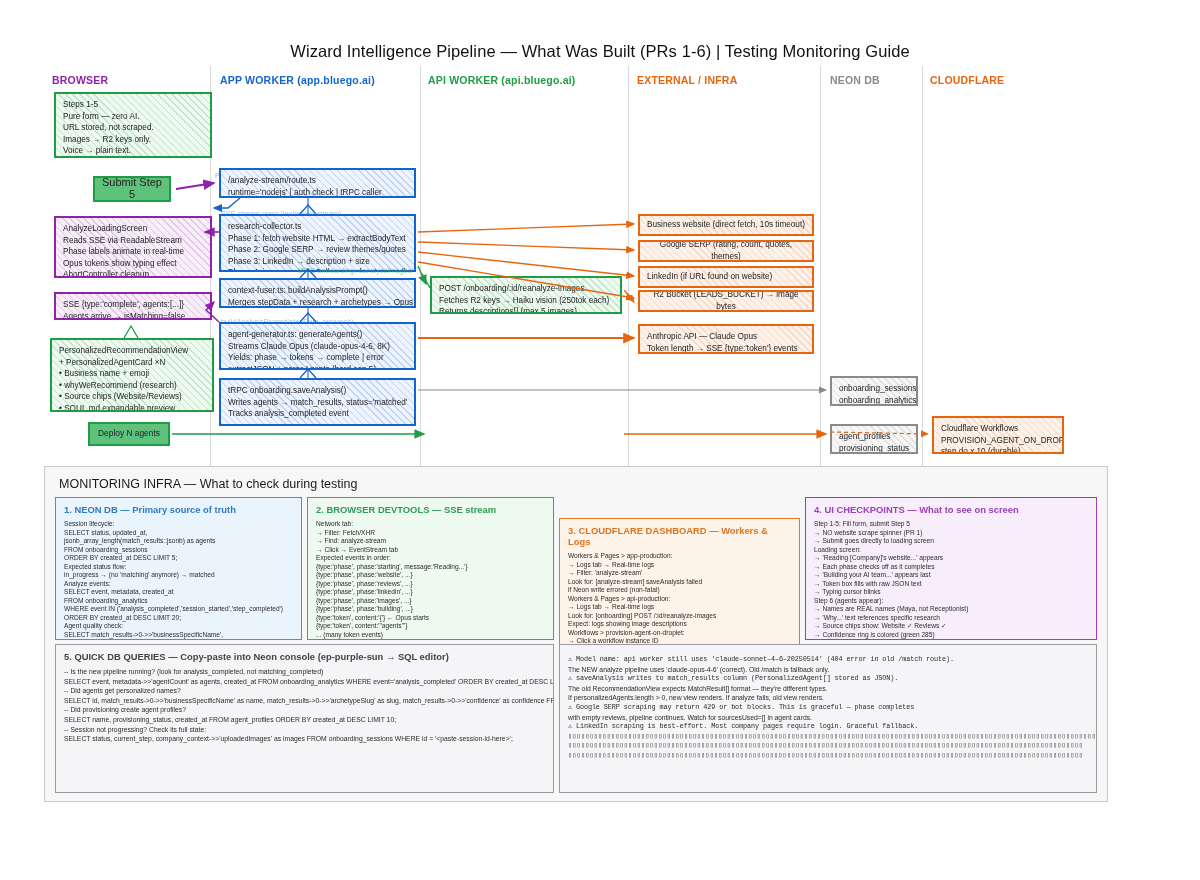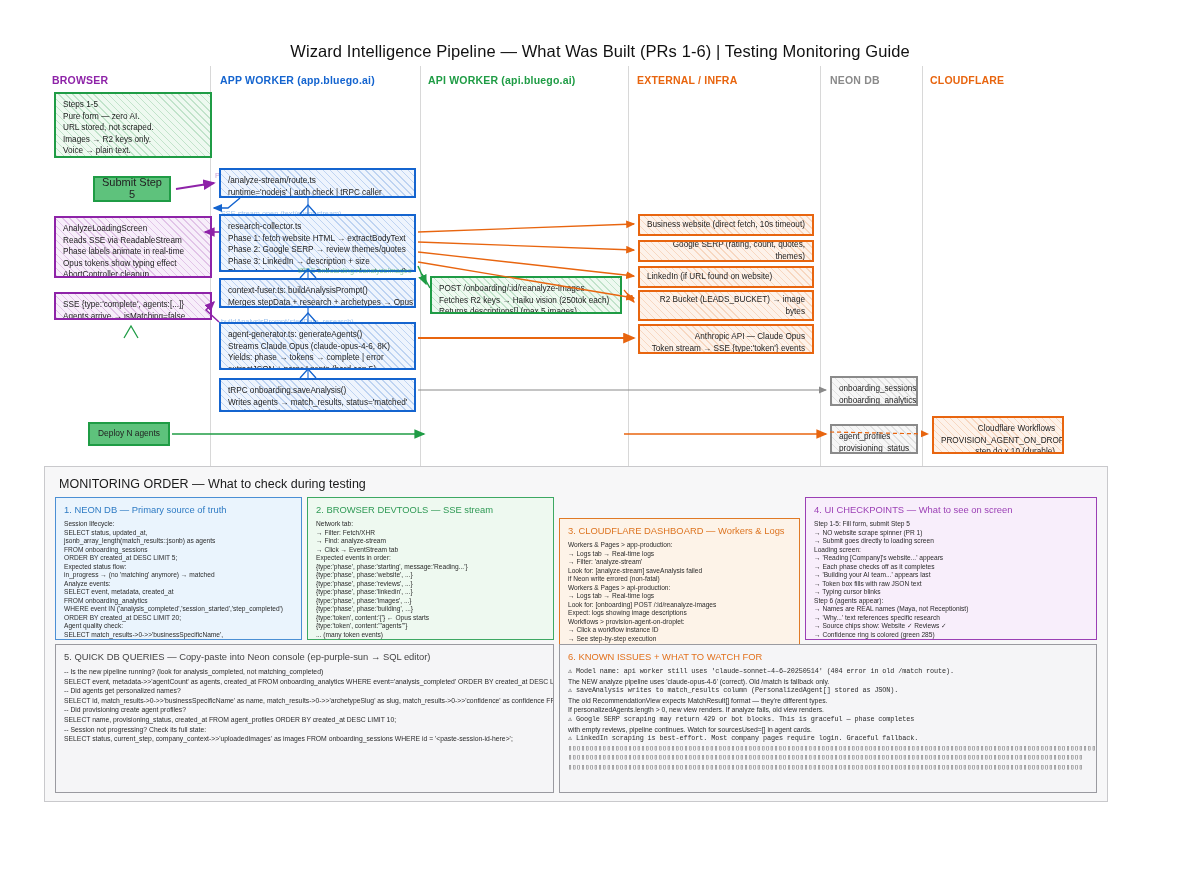--- a/index.html
+++ b/index.html
@@ -37,21 +37,20 @@
     background-color:#f7eefa;
     background-image:repeating-linear-gradient(45deg,rgba(140,30,160,.20) 0 1px,rgba(0,0,0,0) 1px 5px);
   }
   .hatch-blue{
     background-color:#eef4fd;
     background-image:repeating-linear-gradient(45deg,rgba(20,95,200,.22) 0 1px,rgba(0,0,0,0) 1px 5px);
   }
   .hatch-orange{
     background-color:#fdf2ea;
     background-image:repeating-linear-gradient(45deg,rgba(225,110,30,.20) 0 1px,rgba(0,0,0,0) 1px 5px);
-    text-align:right;
   }
   .hatch-grey{
     background-color:#f6f6f6;
     background-image:repeating-linear-gradient(45deg,rgba(120,120,120,.17) 0 1px,rgba(0,0,0,0) 1px 5px);
   }
   .b-green{border-color:#1f9c45;}
   .b-purple{border-color:#8e23a8;}
   .b-blue{border-color:#1464cf;}
   .b-orange{border-color:#e8650f;}
   .b-grey{border-color:#8a8a8a;}
@@ -66,21 +65,21 @@
   
   .guide{
     position:absolute;left:44px;top:466px;width:1064px;height:336px;
     background:#f7f7f8;border:1px solid #c9c9cc;box-sizing:border-box;
   }
   .guide-title{position:absolute;left:14px;top:10px;font-size:12.5px;color:#1a1a1a;}
   .panel{
     position:absolute;box-sizing:border-box;border-width:1.4px;border-style:solid;
     padding:6px 8px;overflow:hidden;
   }
-  .panel h4{margin:0 0 5px 0;font-size:9.4px;font-weight:normal;}
+  .panel h4{margin:0 0 5px 0;font-size:9.4px;font-weight:bold;}
   .panel .ln{font-size:6.6px;line-height:8.5px;white-space:nowrap;color:#2b2b2b;}
   .p1{background:#eaf4fd;border-color:#4b8fd4;} .p1 h4{color:#2e7bc4;}
   .p2{background:#eef9f0;border-color:#3da863;} .p2 h4{color:#2f9a55;}
   .p3{background:#fdf3e8;border-color:#e07a26;margin-top:21px;} .p3 h4{color:#dd7420;}
   .p4{background:#f8eefb;border-color:#9b3fb5;} .p4 h4{color:#9b3fb5;}
   .p5{background:#f5f5f7;border-color:#9a9aa0;} .p5 h4{color:#444;}
   .p6{background:#f5f5f7;border-color:#9a9aa0;} .p6 h4{color:#e2711d;}
   .p5 .ln,.p6 .ln{font-size:6.8px;line-height:9.6px;}
   .mono{font-family:"Liberation Mono", monospace;font-size:7.6px;letter-spacing:-.1px;}
   .tofu{font-family:"Liberation Mono", monospace;font-size:7.6px;color:#7a7f88;letter-spacing:.2px;}
@@ -124,20 +123,29 @@
     <div class="ln">Phase labels animate in real-time</div>
     <div class="ln">Opus tokens show typing effect</div>
     <div class="ln">AbortController cleanup</div>
   </div>
 
   <div class="node hatch-purple b-purple" style="left:54px;top:292px;width:158px;height:28px;">
     <div class="ln">SSE {type:'complete', agents:[...]}</div>
     <div class="ln">Agents arrive → isMatching=false</div>
   </div>
 
+  <div class="node hatch-green b-green" style="left:50px;top:338px;width:164px;height:74px;">
+    <div class="ln">PersonalizedRecommendationView</div>
+    <div class="ln">+ PersonalizedAgentCard ×N</div>
+    <div class="ln">• Business name + emoji</div>
+    <div class="ln">• whyWeRecommend (research)</div>
+    <div class="ln">• Source chips (Website/Reviews)</div>
+    <div class="ln">• SOUL.md expandable preview</div>
+
+  </div>
 
   <div class="node solid-green b-green center" style="left:88px;top:422px;width:82px;height:24px;font-size:8.4px;">
     <span>Deploy N agents</span>
   </div>
 
   <div class="edge-label el-purple" style="left:215px;top:171px;">POST (with all payload)</div>
   <div class="node hatch-blue b-blue" style="left:219px;top:168px;width:197px;height:30px;">
     <div class="ln">/analyze-stream/route.ts</div>
     <div class="ln">runtime='nodejs' | auth check | tRPC caller</div>
   </div>
@@ -158,21 +166,21 @@
   </div>
 
   <div class="edge-label el-blue" style="left:221px;top:317px;">buildAnalysisPrompt(stepData, research)</div>
   <div class="node hatch-blue b-blue" style="left:219px;top:322px;width:197px;height:48px;">
     <div class="ln">agent-generator.ts: generateAgents()</div>
     <div class="ln">Streams Claude Opus (claude-opus-4-6, 8K)</div>
     <div class="ln">Yields: phase → tokens → complete | error</div>
     <div class="ln">extractJSON + parseAgents (hard cap 5)</div>
   </div>
 
-  <div class="node hatch-blue b-blue" style="left:219px;top:378px;width:197px;height:34px;">
+  <div class="node hatch-blue b-blue" style="left:219px;top:378px;width:197px;height:48px;">
     <div class="ln">tRPC onboarding.saveAnalysis()</div>
     <div class="ln">Writes agents → match_results, status='matched'</div>
     <div class="ln">Tracks analysis_completed event</div>
   </div>
 
   <div class="node hatch-green b-green" style="left:430px;top:276px;width:192px;height:38px;">
     <div class="ln">POST /onboarding/:id/reanalyze-images</div>
     <div class="ln">Fetches R2 keys → Haiku vision (250tok each)</div>
     <div class="ln">Returns descriptions[] (max 5 images)</div>
   </div>
@@ -180,26 +188,26 @@
 
   <div class="node hatch-orange b-orange center" style="left:638px;top:214px;width:176px;height:22px;justify-content:flex-start;">
     <span>Business website (direct fetch, 10s timeout)</span>
   </div>
   <div class="node hatch-orange b-orange center" style="left:638px;top:240px;width:176px;height:22px;justify-content:flex-start;">
     <span>Google SERP (rating, count, quotes, themes)</span>
   </div>
   <div class="node hatch-orange b-orange center" style="left:638px;top:266px;width:176px;height:22px;justify-content:flex-start;">
     <span>LinkedIn (if URL found on website)</span>
   </div>
-  <div class="node hatch-orange b-orange center" style="left:638px;top:290px;width:176px;height:31px;justify-content:flex-start;">
+  <div class="node hatch-orange b-orange center" style="left:638px;top:290px;width:176px;height:22px;justify-content:flex-start;">
     <span>R2 Bucket (LEADS_BUCKET) → image bytes</span>
   </div>
   <div class="node hatch-orange b-orange" style="left:638px;top:324px;width:176px;height:30px;">
     <div class="ln">Anthropic API — Claude Opus</div>
-    <div class="ln">Token stream → SSE {type:'token'} events</div>
+    <div class="ln">Token length → SSE {type:'token'} events</div>
   </div>
 
   <div class="node hatch-grey b-grey" style="left:830px;top:376px;width:88px;height:30px;">
     <div class="ln">onboarding_sessions</div>
     <div class="ln">onboarding_analytics</div>
   </div>
   <div class="node hatch-grey b-grey" style="left:830px;top:424px;width:88px;height:30px;">
     <div class="ln">agent_profiles</div>
     <div class="ln">provisioning_status</div>
   </div>
@@ -263,21 +271,21 @@
     <path d="M418,338 L634,338" stroke="#e8650f" stroke-width="1.8" fill="none" marker-end="url(#ao)"></path>
 
     <path d="M418,390 L826,390" stroke="#8a8a8a" stroke-width="1.2" fill="none" marker-end="url(#agy)"></path>
 
     <path d="M624,434 L826,434" stroke="#e8650f" stroke-width="1.6" fill="none" marker-end="url(#ao)"></path>
 
     <path d="M830,432 L928,434" stroke="#e8650f" stroke-width="1.2" fill="none" stroke-dasharray="4 3" marker-end="url(#ao)"></path>
   </svg>
 
   <div class="guide">
-    <div class="guide-title">MONITORING ORDER — What to check during testing</div>
+    <div class="guide-title">MONITORING INFRA — What to check during testing</div>
 
     <div class="panel p1" style="left:10px;top:30px;width:247px;height:143px;">
       <h4>1. NEON DB — Primary source of truth</h4>
       <div class="ln">Session lifecycle:</div>
       <div class="ln">SELECT status, updated_at,</div>
       <div class="ln"> jsonb_array_length(match_results::jsonb) as agents</div>
       <div class="ln">FROM onboarding_sessions</div>
       <div class="ln">ORDER BY created_at DESC LIMIT 5;</div>
       <div class="ln">Expected status flow:</div>
       <div class="ln">in_progress → (no 'matching' anymore) → matched</div>
@@ -350,21 +358,20 @@
       <div class="ln">SELECT event, metadata-&gt;&gt;'agentCount' as agents, created_at FROM onboarding_analytics WHERE event='analysis_completed' ORDER BY created_at DESC LIMIT 10;</div>
       <div class="ln">-- Did agents get personalized names?</div>
       <div class="ln">SELECT id, match_results-&gt;0-&gt;&gt;'businessSpecificName' as name, match_results-&gt;0-&gt;&gt;'archetypeSlug' as slug, match_results-&gt;0-&gt;&gt;'confidence' as confidence FROM onboarding_sessions;</div>
       <div class="ln">-- Did provisioning create agent profiles?</div>
       <div class="ln">SELECT name, provisioning_status, created_at FROM agent_profiles ORDER BY created_at DESC LIMIT 10;</div>
       <div class="ln">-- Session not progressing? Check its full state:</div>
       <div class="ln">SELECT status, current_step, company_context-&gt;&gt;'uploadedImages' as images FROM onboarding_sessions WHERE id = '&lt;paste-session-id-here&gt;';</div>
     </div>
 
     <div class="panel p6" style="left:514px;top:177px;width:538px;height:149px;">
-      <h4>6. KNOWN ISSUES + WHAT TO WATCH FOR</h4>
       <div class="ln mono" style="margin-top:4px;">⚠ Model name: api worker still uses 'claude–sonnet–4–6–20250514' (404 error in old /match route).</div>
       <div class="ln">The NEW analyze pipeline uses 'claude-opus-4-6' (correct). Old /match is fallback only.</div>
       <div class="ln mono">⚠ saveAnalysis writes to match_results column (PersonalizedAgent[] stored as JSON).</div>
       <div class="ln">The old RecommendationView expects MatchResult[] format — they're different types.</div>
       <div class="ln">If personalizedAgents.length &gt; 0, new view renders. If analyze fails, old view renders.</div>
       <div class="ln mono">⚠ Google SERP scraping may return 429 or bot blocks. This is graceful — phase completes</div>
       <div class="ln">with empty reviews, pipeline continues. Watch for sourcesUsed=[] in agent cards.</div>
       <div class="ln mono">⚠ LinkedIn scraping is best-effort. Most company pages require login. Graceful fallback.</div>
       <div class="ln tofu">▯▯▯▯▯▯▯▯▯▯▯▯▯▯▯▯▯▯▯▯▯▯▯▯▯▯▯▯▯▯▯▯▯▯▯▯▯▯▯▯▯▯▯▯▯▯▯▯▯▯▯▯▯▯▯▯▯▯▯▯▯▯▯▯▯▯▯▯▯▯▯▯▯▯▯▯▯▯▯▯▯▯▯▯▯▯▯▯▯▯▯▯▯▯▯▯▯▯▯▯▯▯▯▯▯▯▯▯▯▯▯▯▯▯▯▯▯▯▯▯▯▯▯▯▯▯▯▯▯▯</div>
       <div class="ln tofu">▯▯▯▯▯▯▯▯▯▯▯▯▯▯▯▯▯▯▯▯▯▯▯▯▯▯▯▯▯▯▯▯▯▯▯▯▯▯▯▯▯▯▯▯▯▯▯▯▯▯▯▯▯▯▯▯▯▯▯▯▯▯▯▯▯▯▯▯▯▯▯▯▯▯▯▯▯▯▯▯▯▯▯▯▯▯▯▯▯▯▯▯▯▯▯▯▯▯▯▯▯▯▯▯▯▯▯▯▯▯▯▯▯▯▯▯▯▯▯▯</div>

